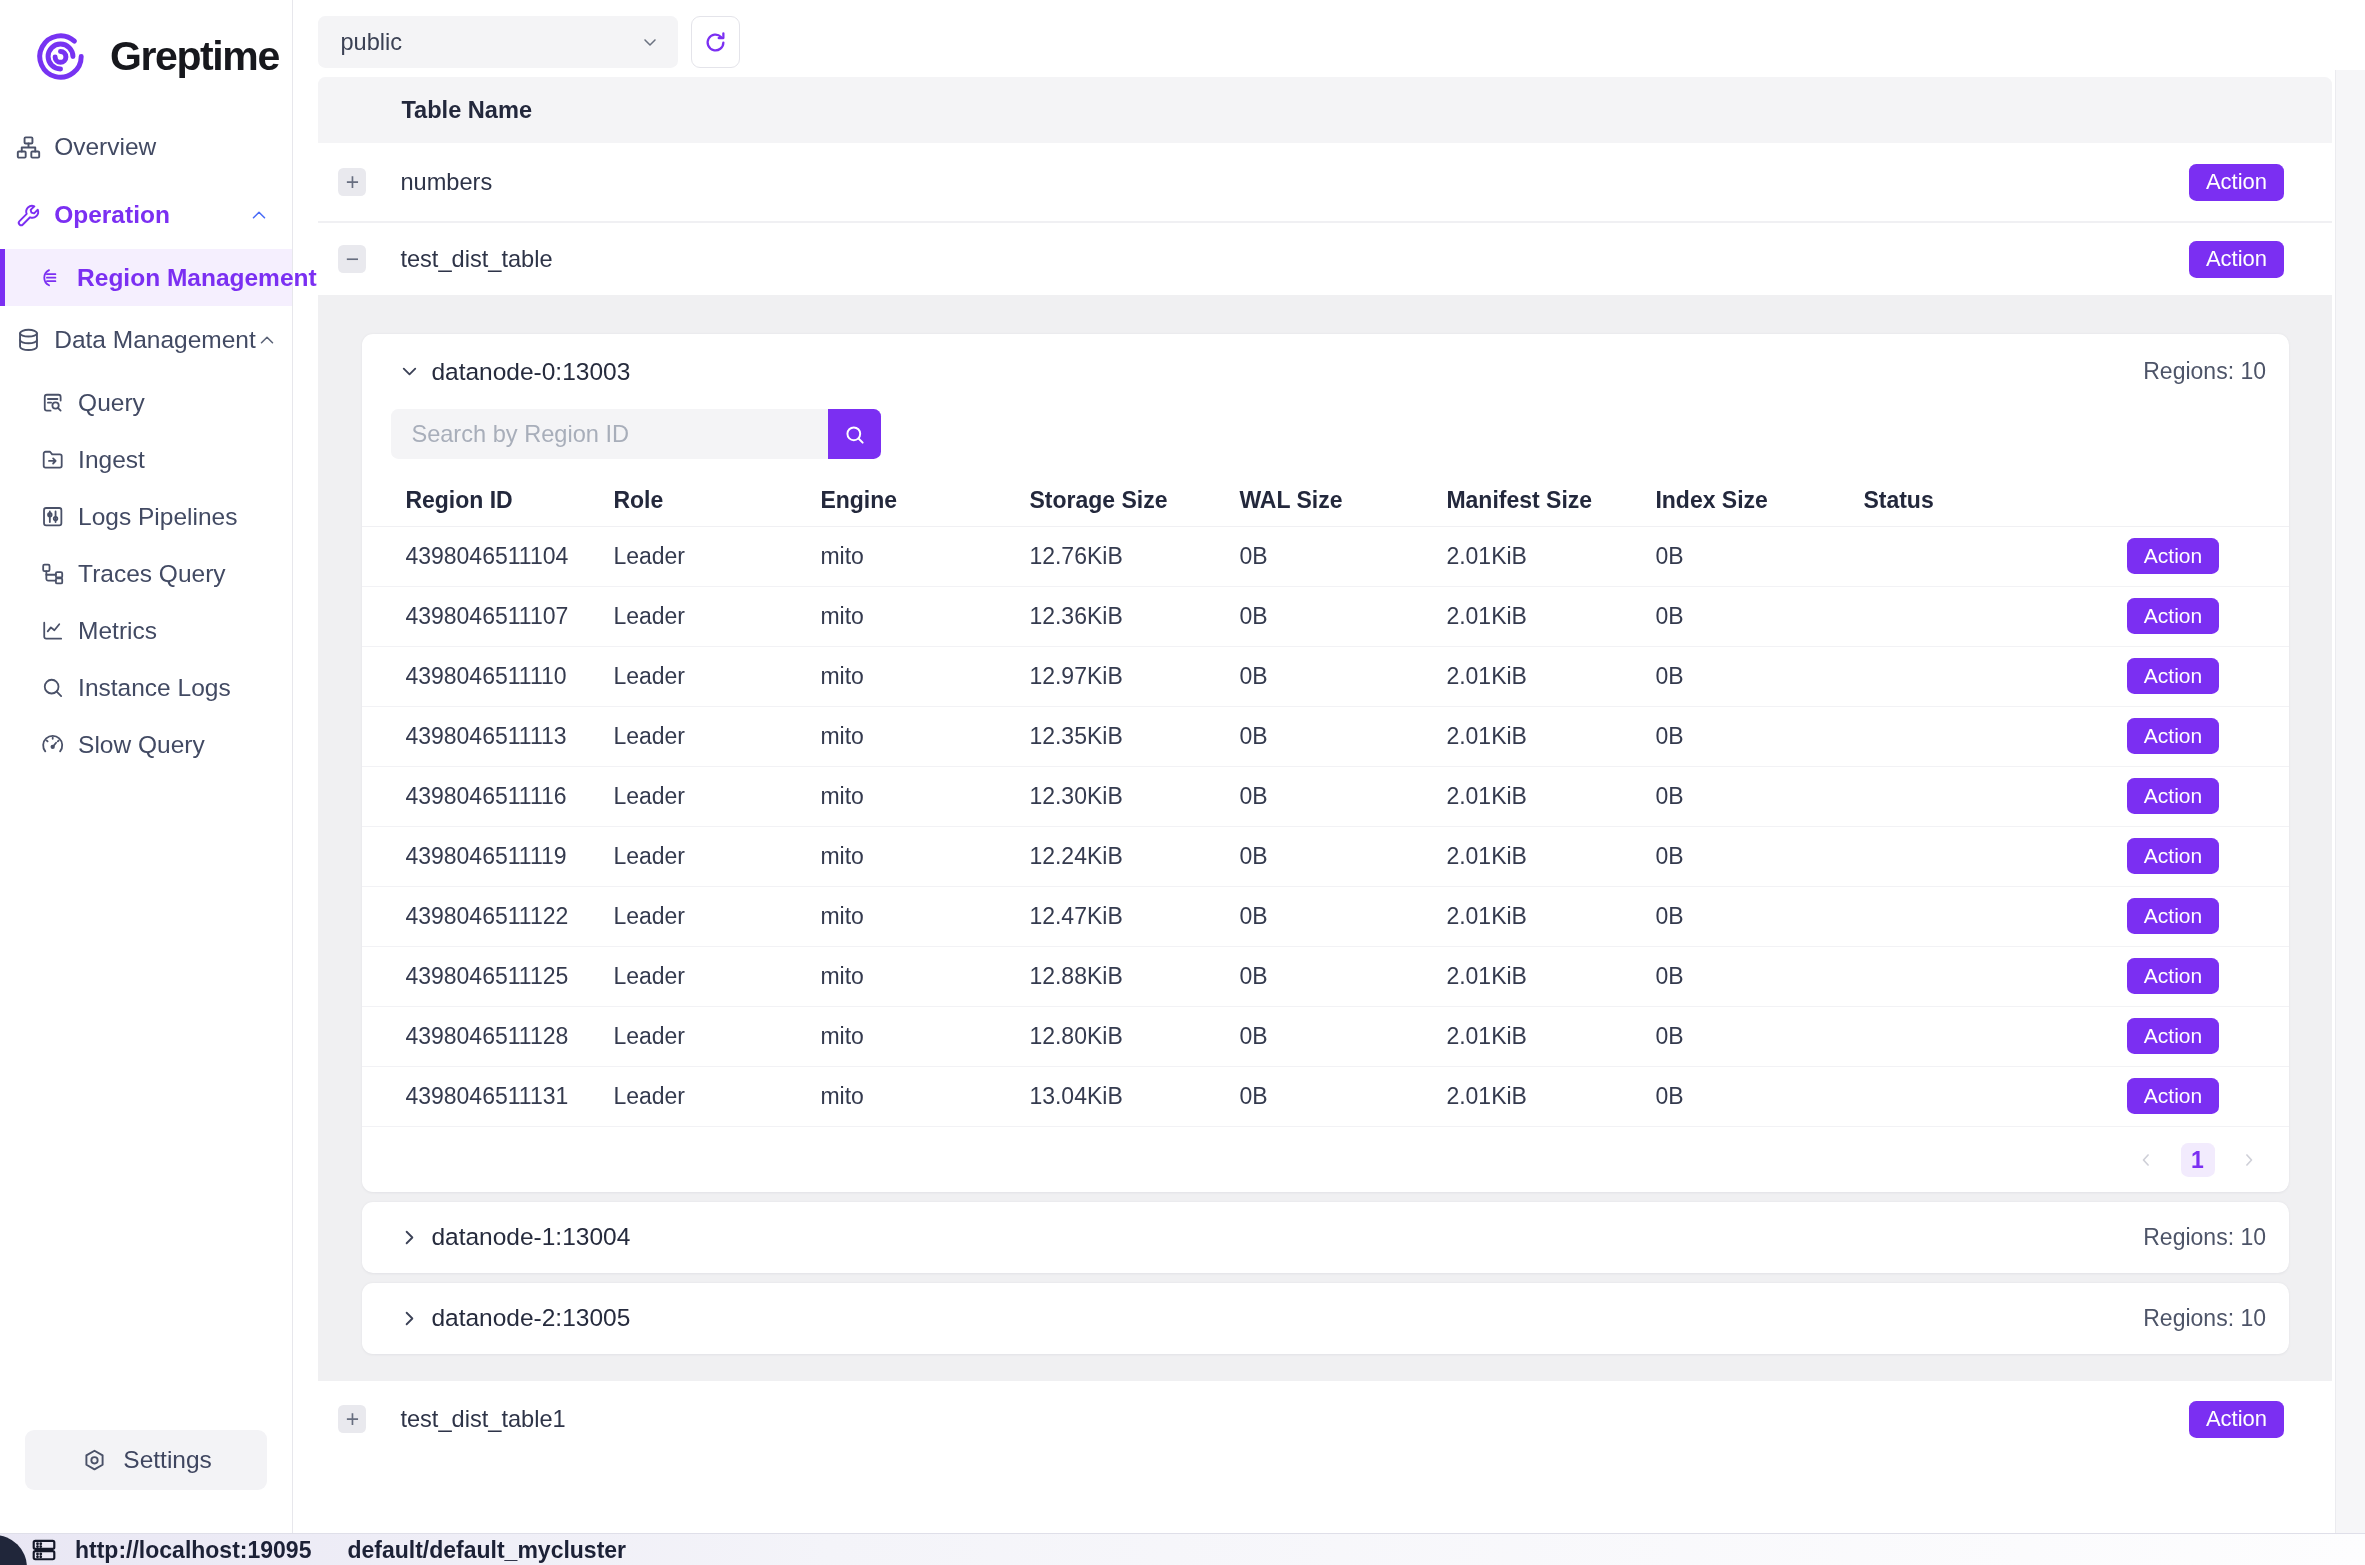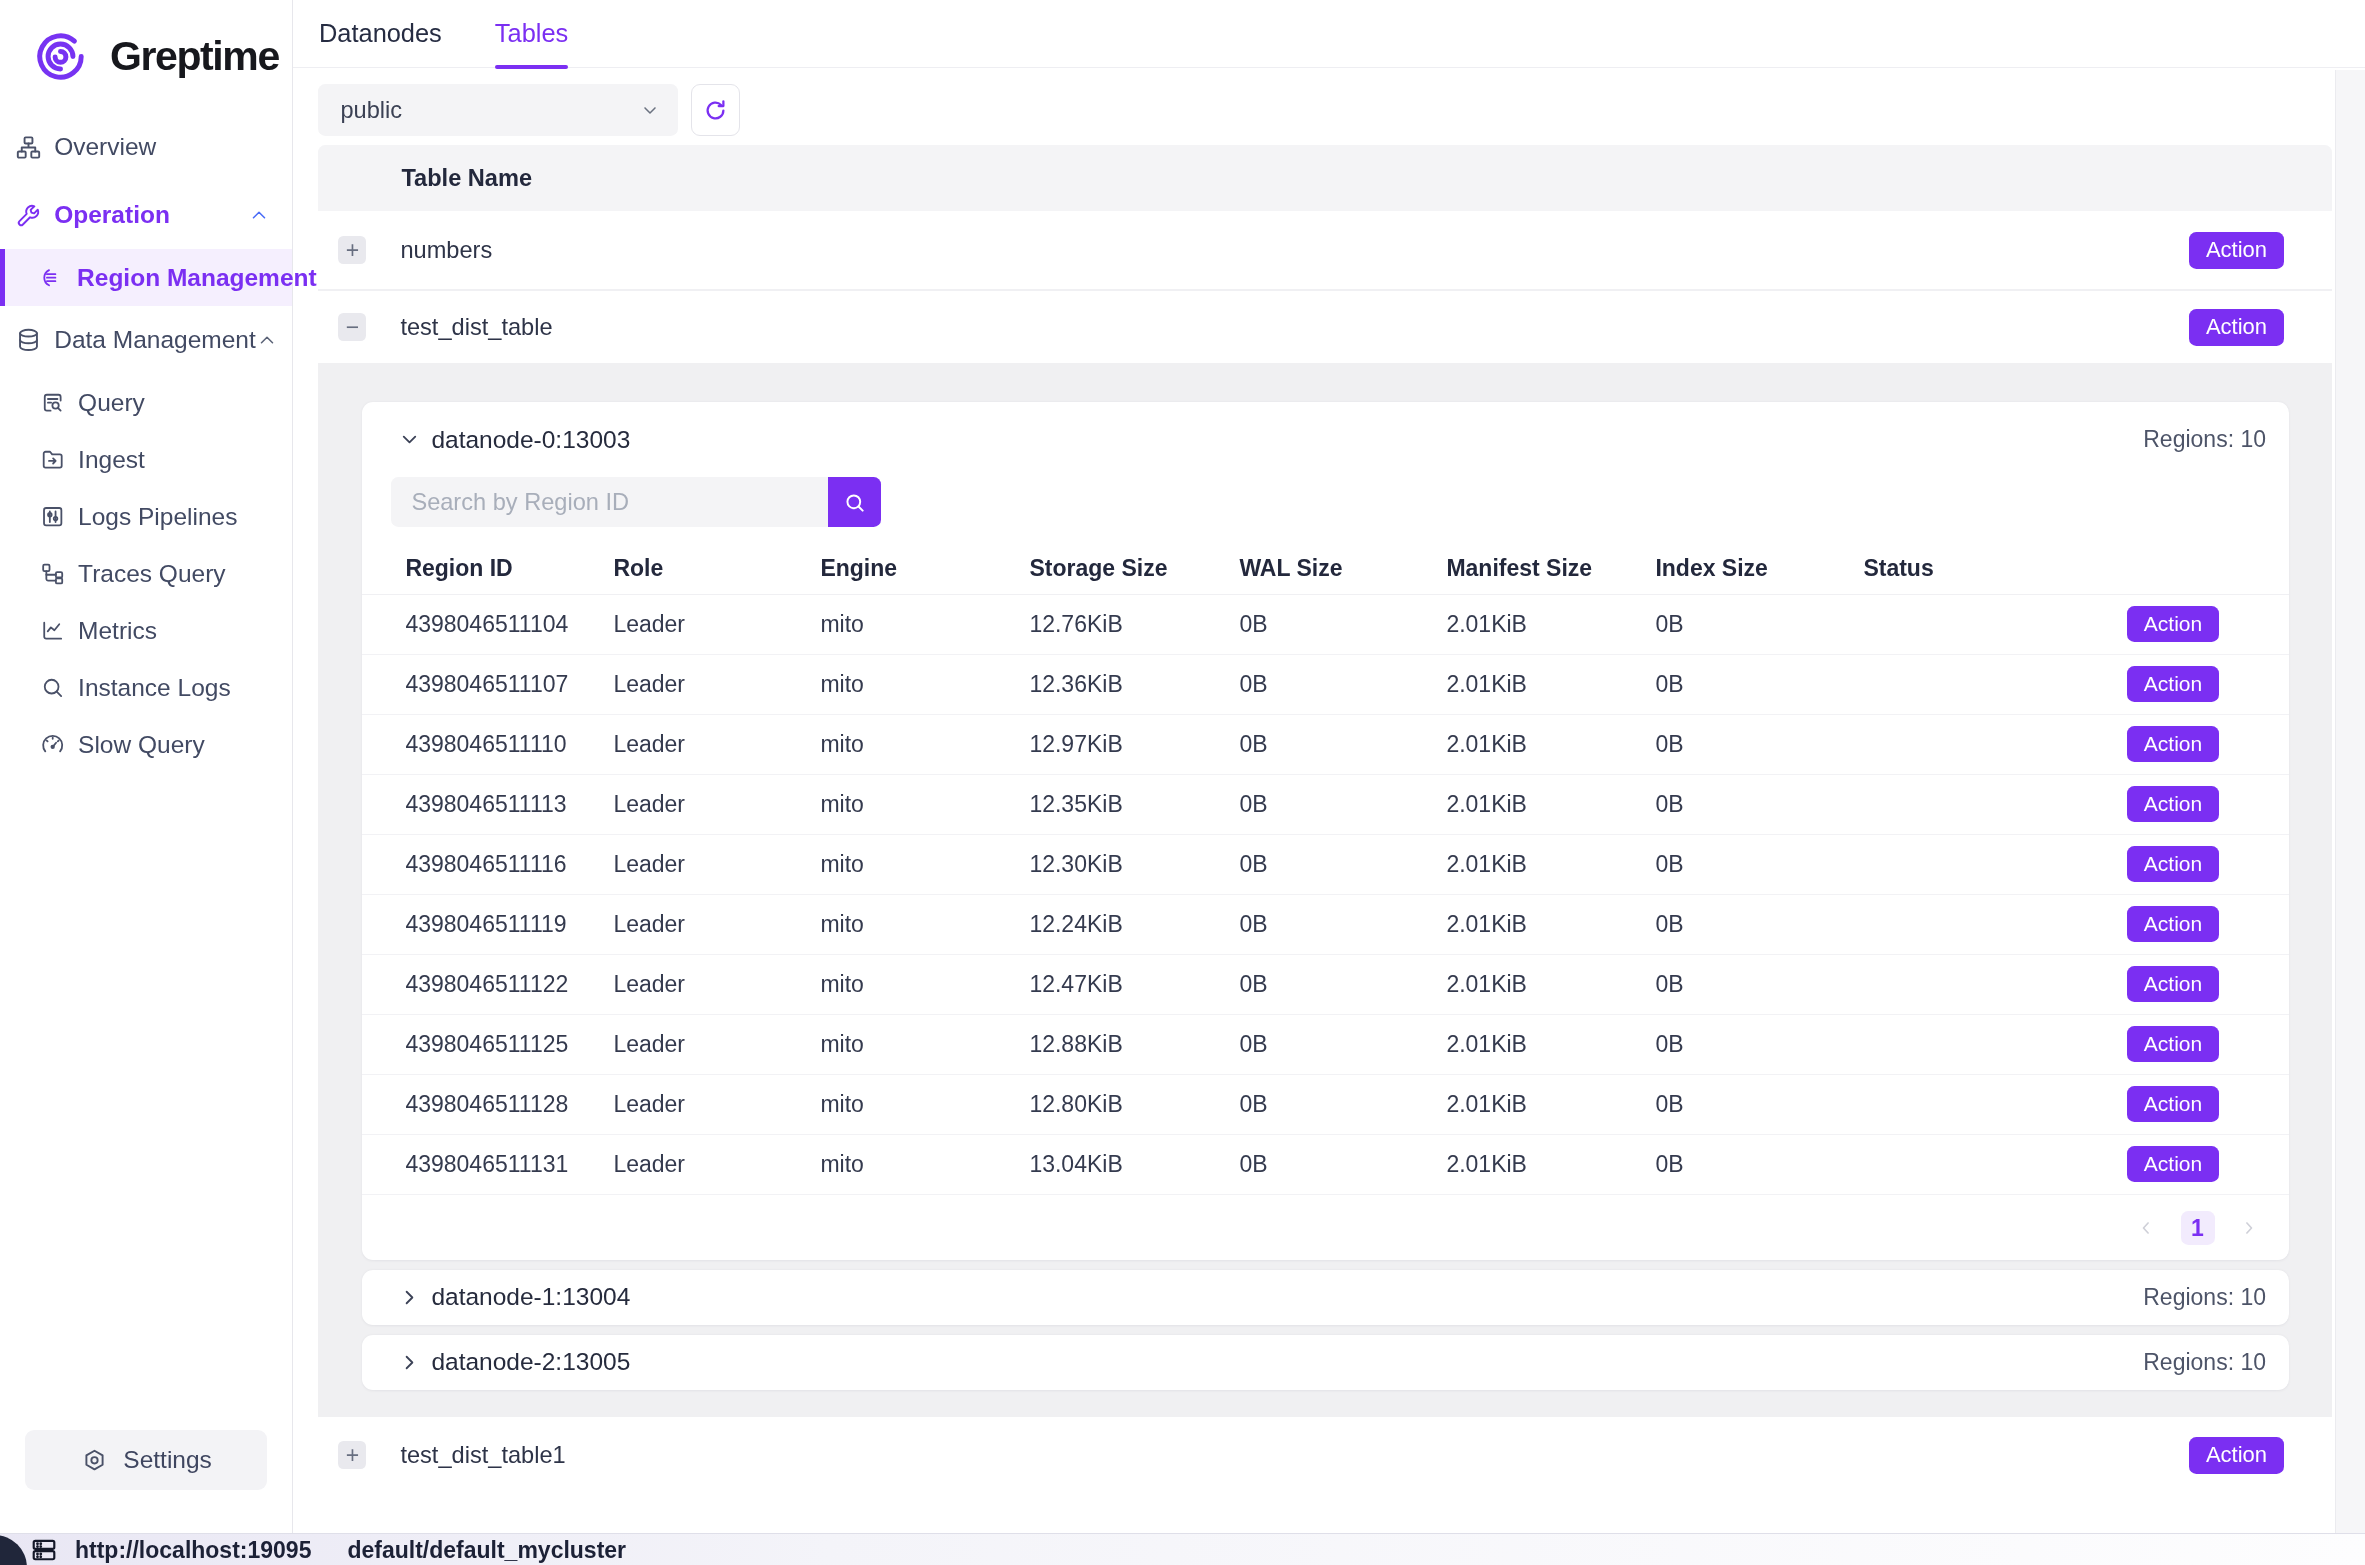--- a/index.html
+++ b/index.html
@@ -58,21 +58,21 @@
               font-size:23px; line-height:1; display:flex; align-items:center; justify-content:center; cursor:pointer; font-family:inherit; }
   .tname { margin-left:34px; font-size:23.6px; color:#2e3448; }
   .action-btn { margin-left:auto; margin-right:48px; width:95px; height:37px; background:var(--accent,#7b2ff2); color:#fff; border:none;
                 border-radius:7.3px; font-size:22px; display:flex; align-items:center; justify-content:center; cursor:pointer; font-family:inherit; }
 
   .gray-region { background:var(--gray-region,#f0f0f2); padding:19px 43px 27px 44px; }
   .dn-card { background:#fff; border-radius:11px; box-shadow:0 0.9px 2.7px rgba(25,25,50,.06);margin-top:20px; }
   .dn-card + .dn-card { margin-top:10px; }
   .dn-head { display:flex; align-items:center; padding:23.6px 23px 0 36px; font-size:24.5px; color:#262b3d; cursor:pointer; }
   .dn-card.collapsed .dn-head { padding-top:0; }
-  .dn-card.collapsed { height:55px; display:flex; align-items:stretch; }
+  .dn-card.collapsed { height:71px; display:flex; align-items:stretch; }
   .dn-card.collapsed .dn-head { flex:1; }
   .dn-head .dchev { display:flex; color:#3c4257; margin-right:10px; }
   .dn-head .dchev svg { width:23px; height:23px; }
   .dn-regions { margin-left:auto; font-size:23px; color:#4d5468; }
 
   .search-row { display:flex; margin:23.6px 0 0 29px; }
   .search-input { width:437px; height:50px; background:var(--input-bg,#f4f4f6); border:none; border-radius:7.3px 0 0 7.3px; outline:none;
                   padding:0 20px; font-size:23.6px; color:#3b4154; font-family:inherit; }
   .search-input::placeholder { color:#a8aeba; }
   .search-btn { width:53px; height:50px; border:none; background:var(--accent,#7b2ff2); border-radius:0 7.3px 7.3px 0; cursor:pointer;
@@ -239,24 +239,20 @@
     <button class="settings-btn">
       <svg viewBox="0 0 24 24" fill="none" stroke="currentColor" stroke-width="1.7" stroke-linecap="round" stroke-linejoin="round">
         <path d="M12 3.3l7.2 4.15v8.3L12 19.9l-7.2-4.15v-8.3z"></path>
           <circle cx="12" cy="11.8" r="2.8"></circle>
       </svg>
       <span>Settings</span>
     </button>
   </aside>
 
   <main>
-    <header class="tabbar">
-      <div class="tab">Datanodes</div>
-      <div class="tab active">Tables</div>
-    </header>
 
     <div class="content">
       <div class="toolbar">
         <div class="select">
           <span>public</span>
           <span class="chevd">
             <svg viewBox="0 0 24 24" fill="none" stroke="currentColor" stroke-width="1.8" stroke-linecap="round" stroke-linejoin="round">
                 <path d="M6 9.5l6 6 6-6"></path>
               </svg>
           </span>

